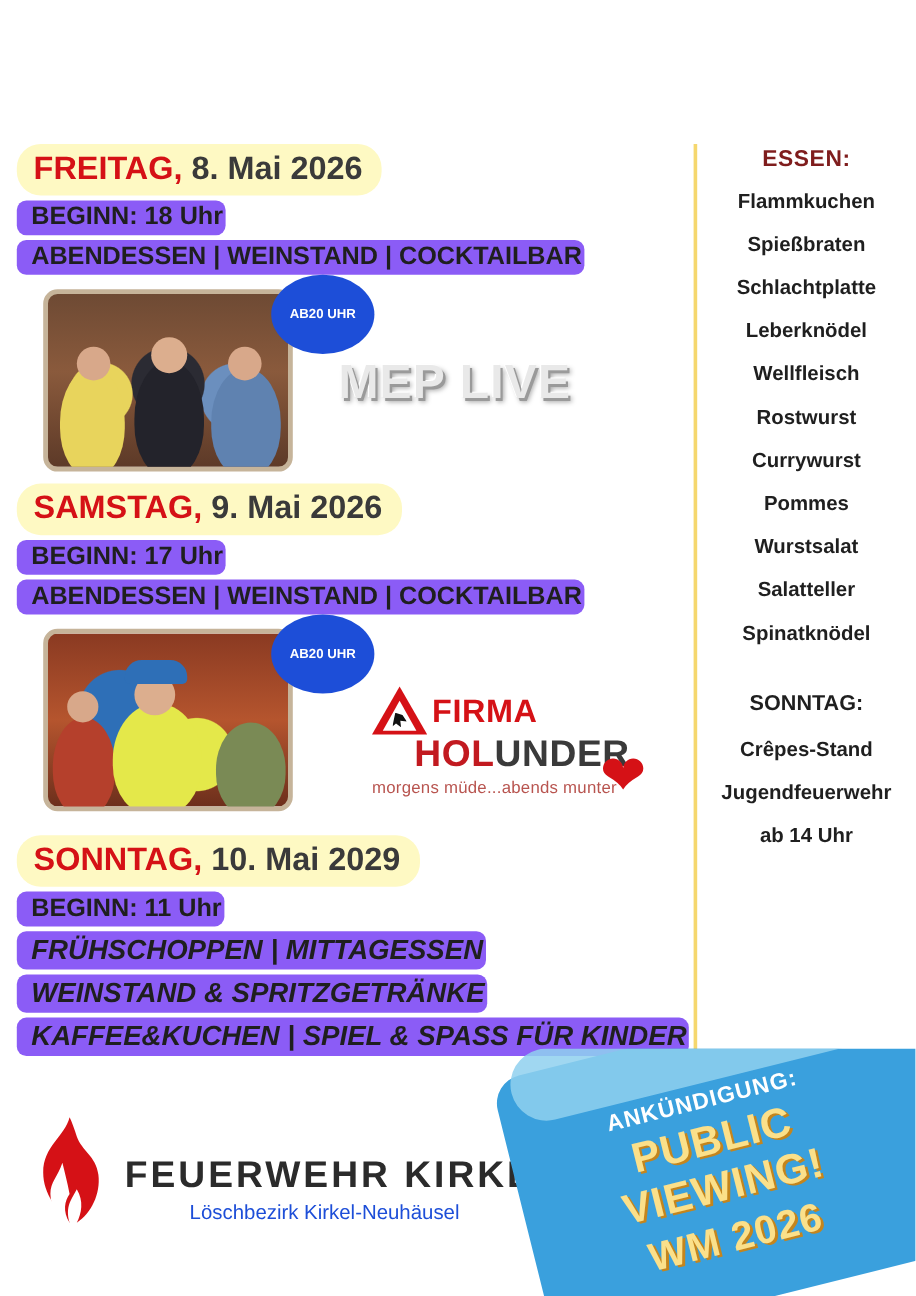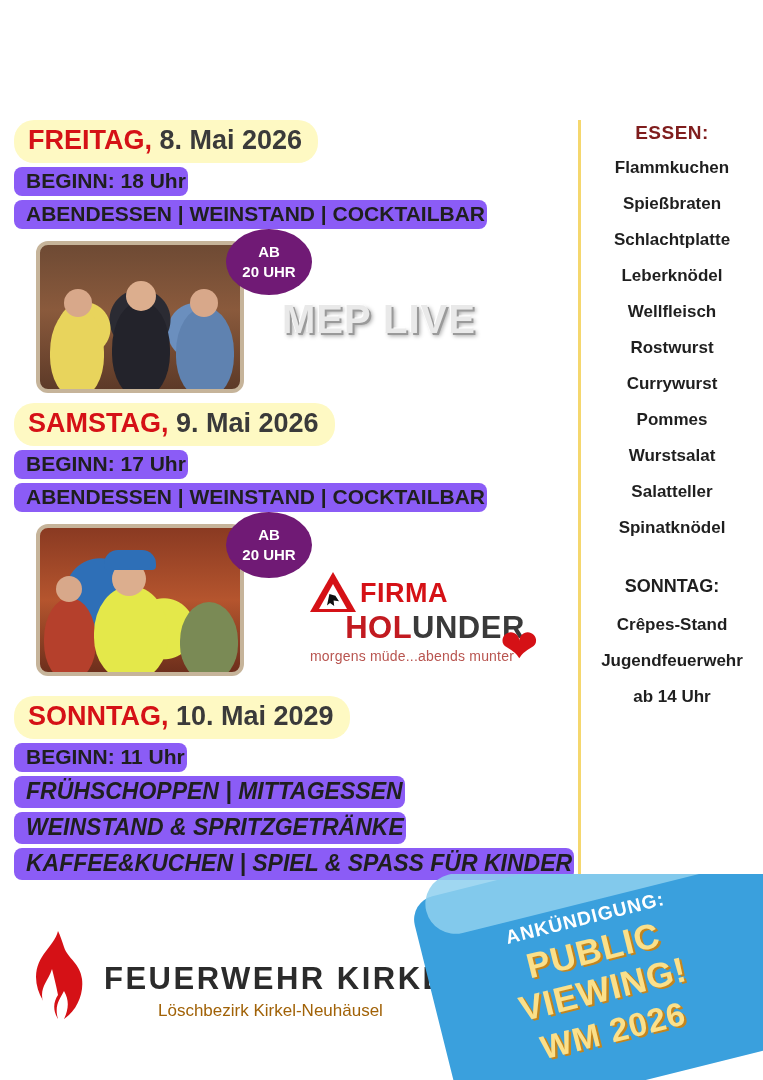--- a/index.html
+++ b/index.html
@@ -139,27 +139,27 @@
     position: absolute;
     border-radius: 50% 50% 45% 45%;
   }
 
   .badge {
     position: absolute;
     left: 212px;
     top: -12px;
     width: 86px;
     height: 66px;
-    background: #701a75;
+    background: #1d4ed8;
     border-radius: 50%;
     color: #ffffff;
-    font-size: 15px;
+    font-size: 11px;
     font-weight: bold;
     display: flex;
-    flex-direction: column;
+    flex-direction: row;
     align-items: center;
     justify-content: center;
     line-height: 1.35;
     z-index: 4;
   }
 
   .act-label {
     position: absolute;
     left: 268px;
     top: 56px;
@@ -305,21 +305,21 @@
     font-weight: bold;
     color: #2b2b2b;
     letter-spacing: 2.5px;
     white-space: nowrap;
   }
   .brand-sub {
     position: absolute;
     left: 142px;
     top: 76px;
     font-size: 17px;
-    color: #a16207;
+    color: #1d4ed8;
     white-space: nowrap;
   }
 
   
   .announce {
     position: absolute;
     right: -6px;
     bottom: -4px;
     width: 360px;
     height: 210px;

